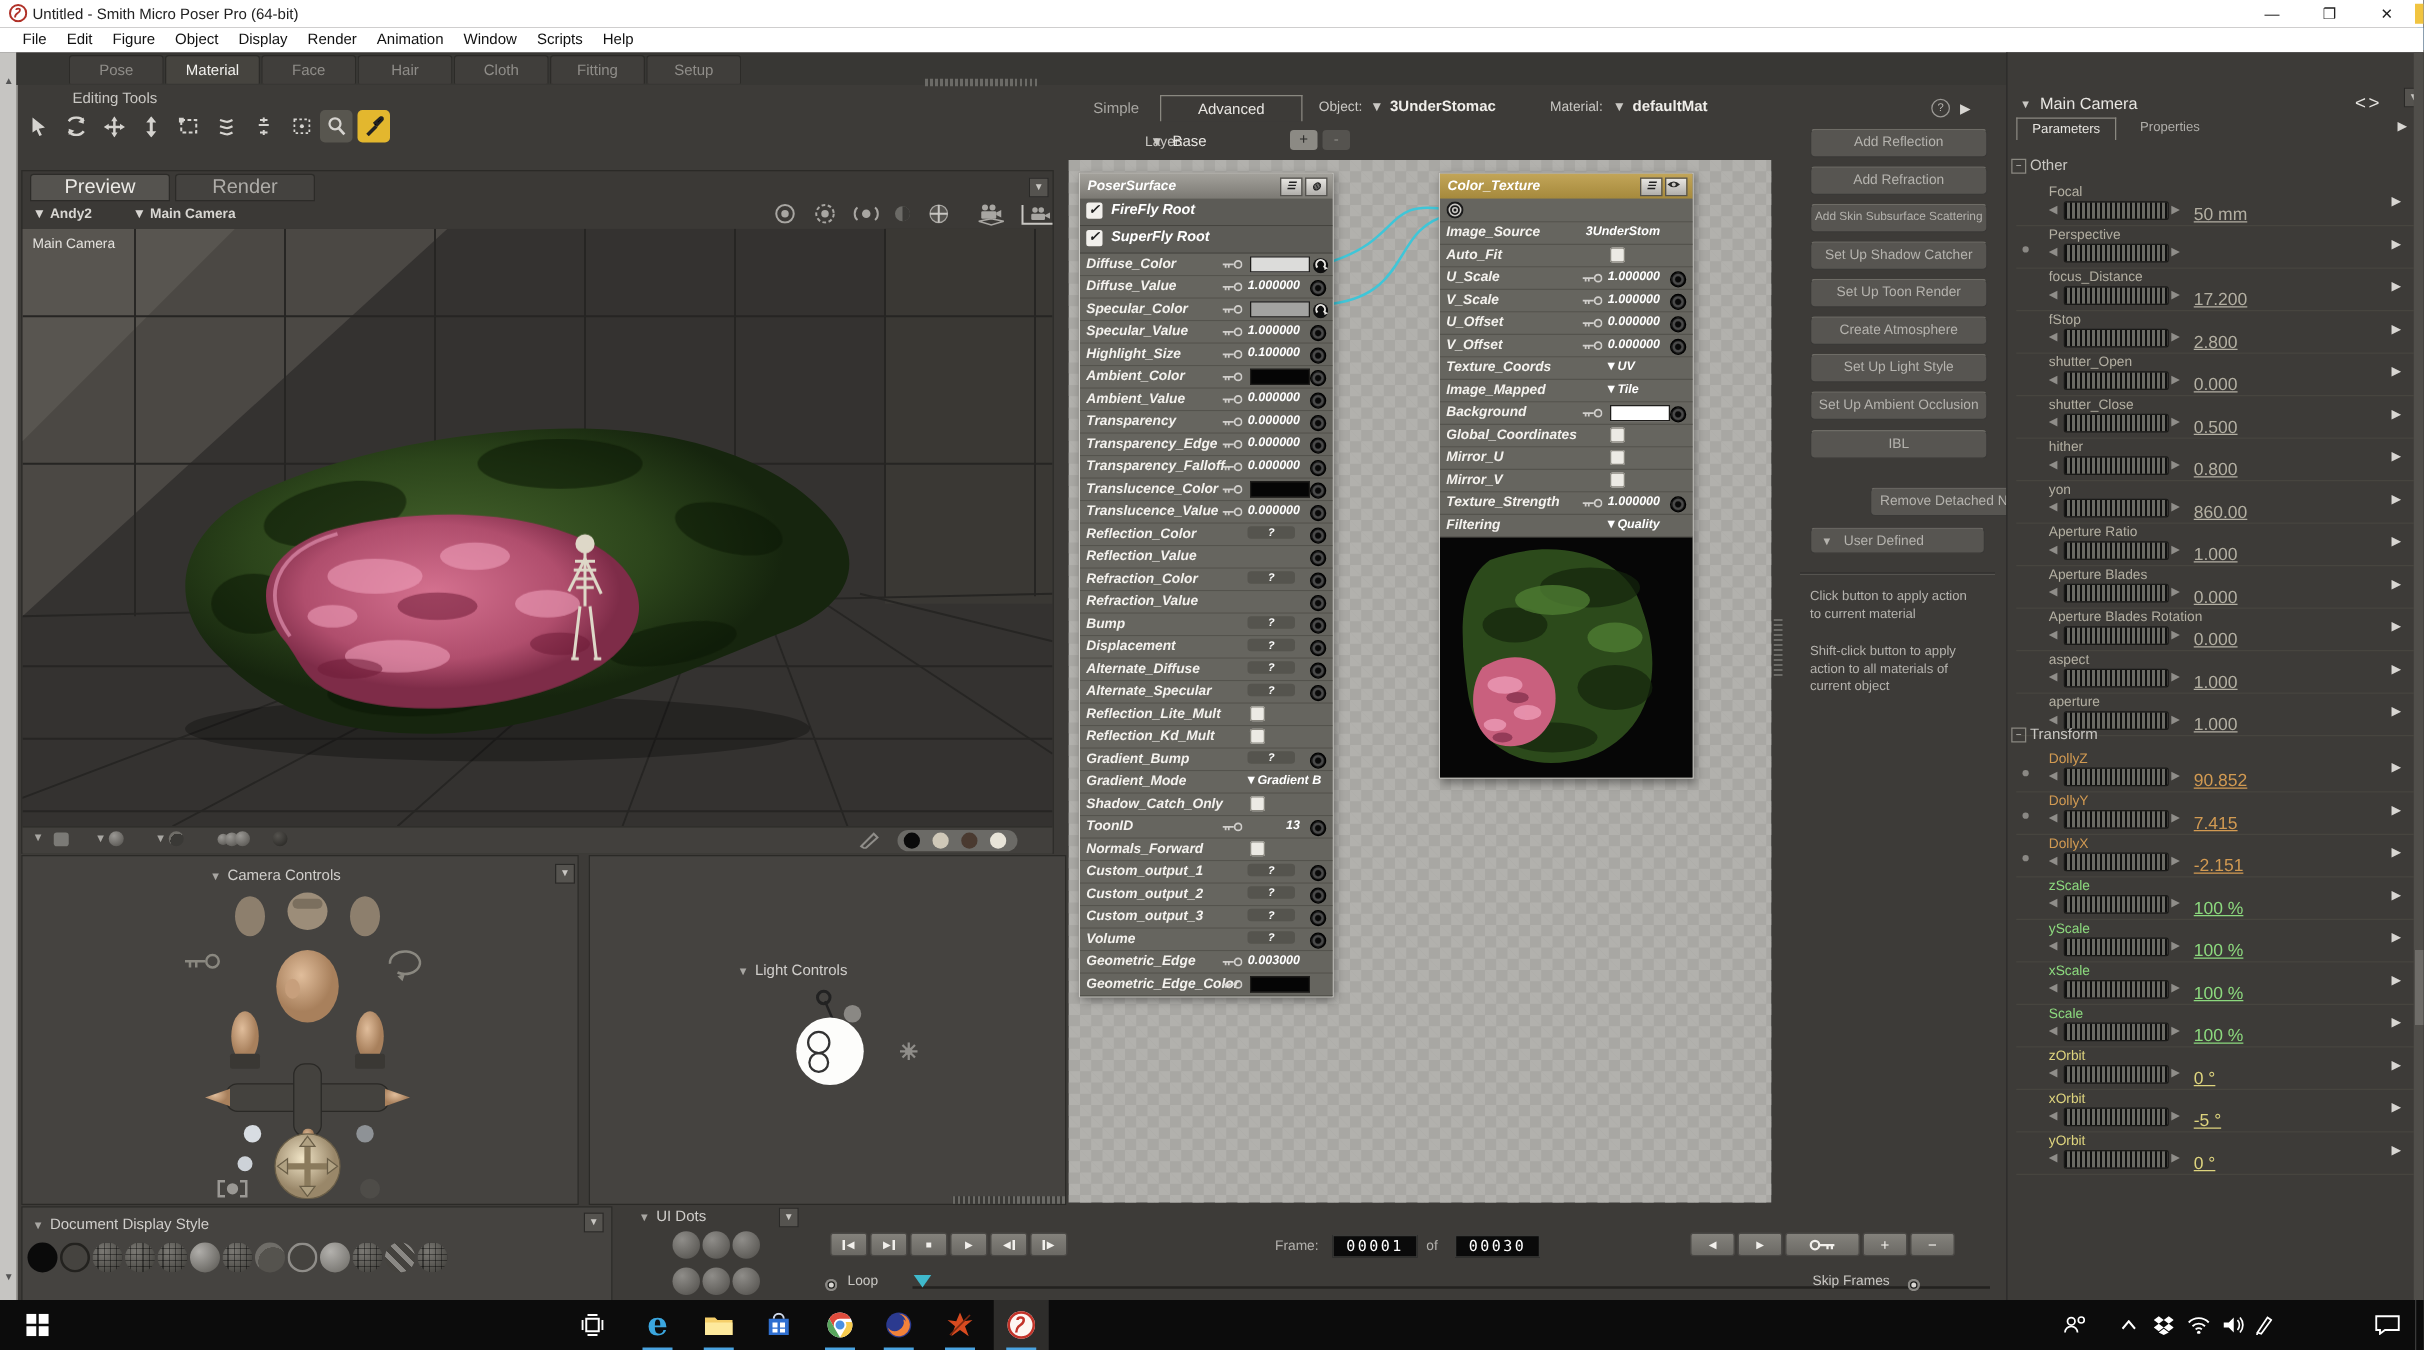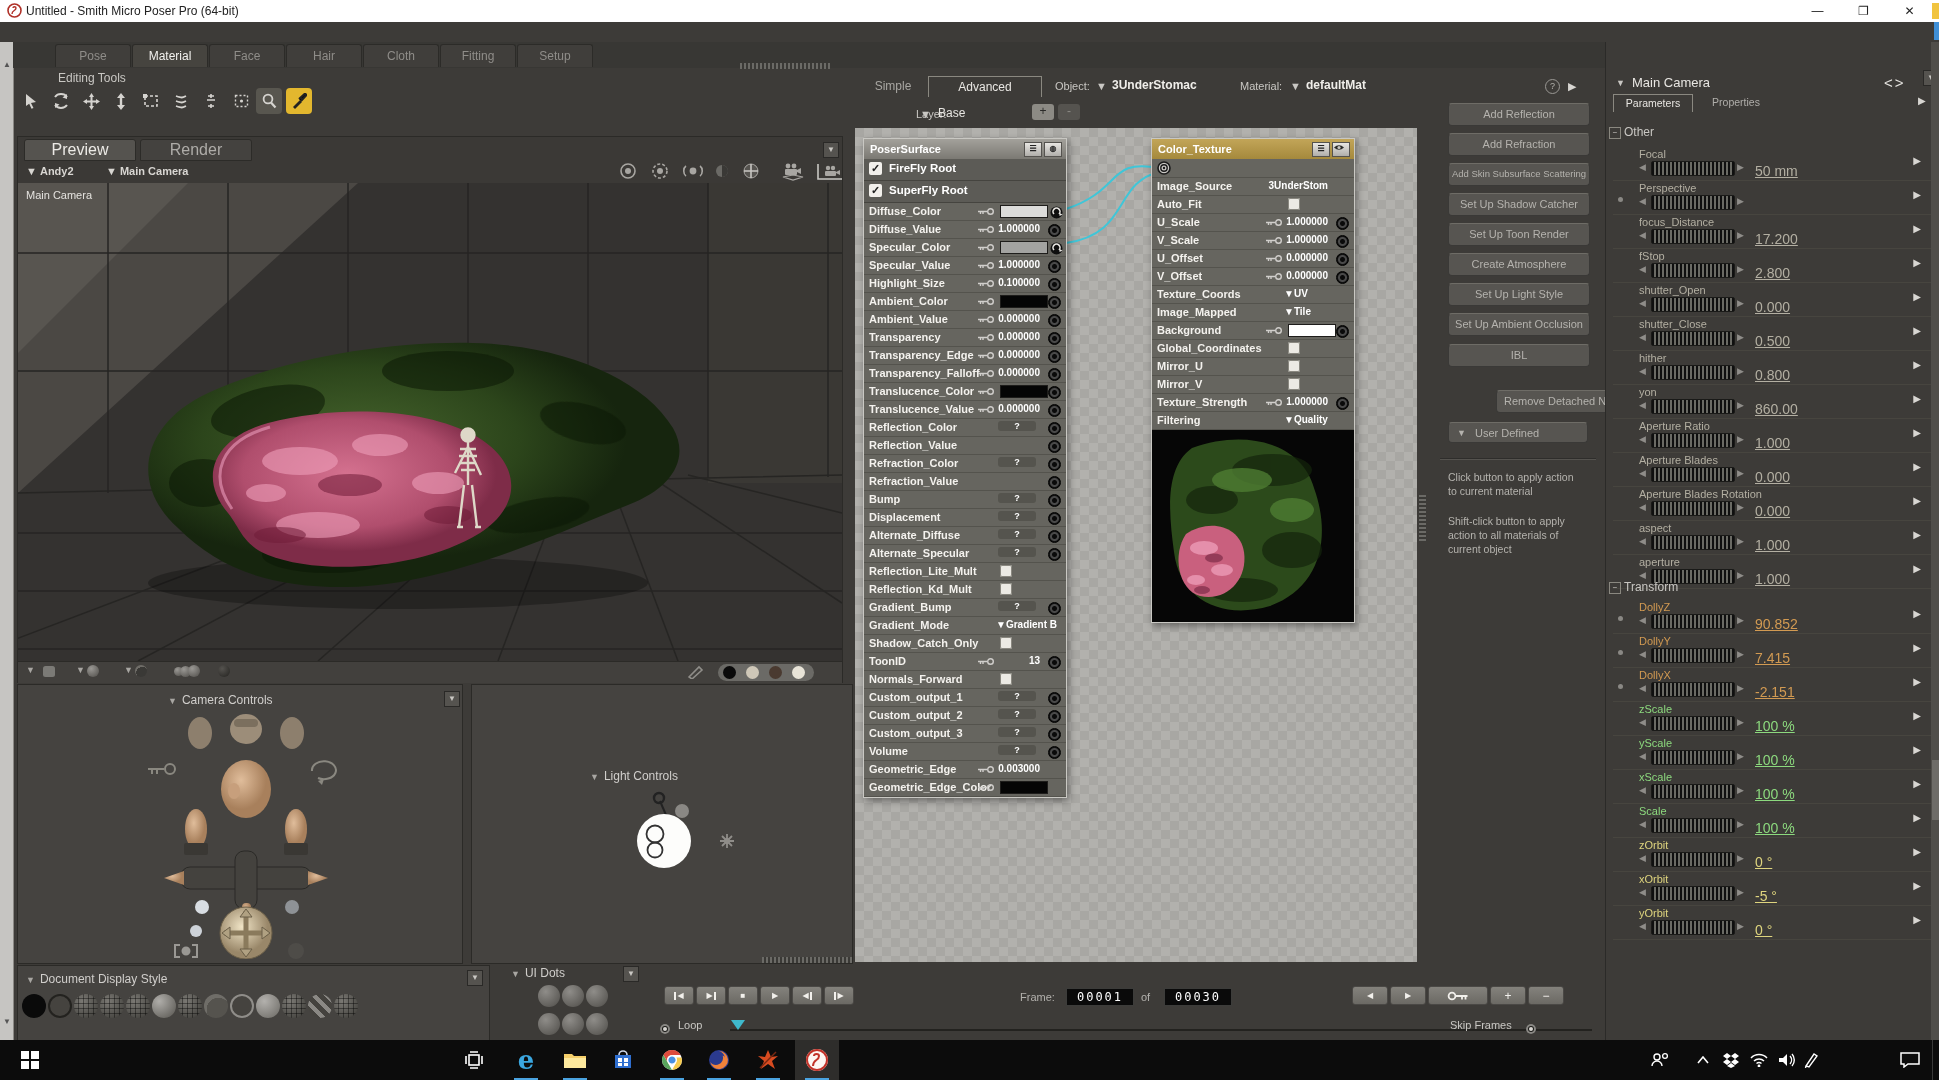--- a/index.html
+++ b/index.html
@@ -72,21 +72,21 @@
   .mtab.active{border:1px solid #8a8880;border-bottom:none;background:#3d3b38;color:#e9e7e3;}
   .mr-sel{position:absolute;font-size:11px;color:#c9c7c3;}
   .mr-val{position:absolute;font-size:12px;font-weight:bold;color:#f0eeea;}
   .helpq{position:absolute;width:13px;height:13px;border:1px solid #9a9894;border-radius:50%;color:#b5b3ae;
          font-size:9px;text-align:center;line-height:13px;}
   .smallbtn{position:absolute;width:22px;height:16px;border-radius:3px;text-align:center;line-height:15px;font-size:12px;}
   .node-area{position:absolute;left:855px;top:128px;width:562px;height:834px;background-color:#a8a7a3;
       background-image:linear-gradient(45deg,#b2b1ad 25%,transparent 25%,transparent 75%,#b2b1ad 75%),
                        linear-gradient(45deg,#b2b1ad 25%,transparent 25%,transparent 75%,#b2b1ad 75%);
       background-size:18px 18px;background-position:0 0,9px 9px;overflow:hidden;}
-  .node{position:absolute;width:202px;border:1px solid #c9c8c3;box-shadow:2px 3px 7px rgba(0,0,0,.4);background:#66655f;}
+  .node{position:absolute;width:202px;border:1px solid #c9c8c3;box-shadow:2px 3px 7px rgba(0,0,0,.4);background:#66655f;font-style:italic;}
   .nheader{height:20px;background:linear-gradient(#a3a19b,#7b7973);color:#fff;font-size:11px;font-weight:bold;
            line-height:20px;padding-left:6px;position:relative;}
   .nheader.gold{background:linear-gradient(#c2a558,#a5893c);}
   .hbtn{position:absolute;top:3px;width:16px;height:13px;background:linear-gradient(#e8e6e2,#b0aeaa);
         border:1px solid #55534f;color:#222;font-size:8px;text-align:center;line-height:12px;}
   .nroot{position:relative;height:21px;background:#5c5b56;border-bottom:1px solid #45443f;}
   .nroot .cb{position:absolute;left:5px;top:3px;width:13px;height:13px;background:#f2f0ec;border-radius:2px;
              color:#222;font-size:11px;font-weight:bold;text-align:center;line-height:13px;}
   .nroot .rlbl{position:absolute;left:25px;top:3px;font-size:11.5px;font-weight:bold;color:#fff;}
   .nrow{position:relative;height:17px;background:#66655f;border-bottom:1px solid #54534d;}
@@ -162,20 +162,25 @@
         </svg>
     </span>
     <span class="ttl">Untitled - Smith Micro Poser Pro  (64-bit)</span>
     <span class="winbtn" style="left:1795px">—</span>
     <span class="winbtn" style="left:1841px">❐</span>
     <span class="winbtn" style="left:1887px">✕</span>
     <span class="sliver-y"></span>
   </div>
   <span class="sliver-b"></span>
 
+  <div class="menubar">
+    <div style="padding-left:10px">
+      
+    <span class="menu-item">File</span><span class="menu-item">Edit</span><span class="menu-item">Figure</span><span class="menu-item">Object</span><span class="menu-item">Display</span><span class="menu-item">Render</span><span class="menu-item">Animation</span><span class="menu-item">Window</span><span class="menu-item">Scripts</span><span class="menu-item">Help</span></div>
+  </div>
 
   <div class="leftstrip">
     <span class="lsarr" style="top:18px">▲</span>
     <span class="lsarr" style="top:975px">▼</span>
   </div>
 
   <div class="roomsbar"></div>
   <div id="roomtabs">
       <span class="rtab" style="left: 55px; top: 44px; position: absolute;">Pose</span>
       <span class="rtab active" style="left: 132px; top: 44px; position: absolute;">Material</span>

